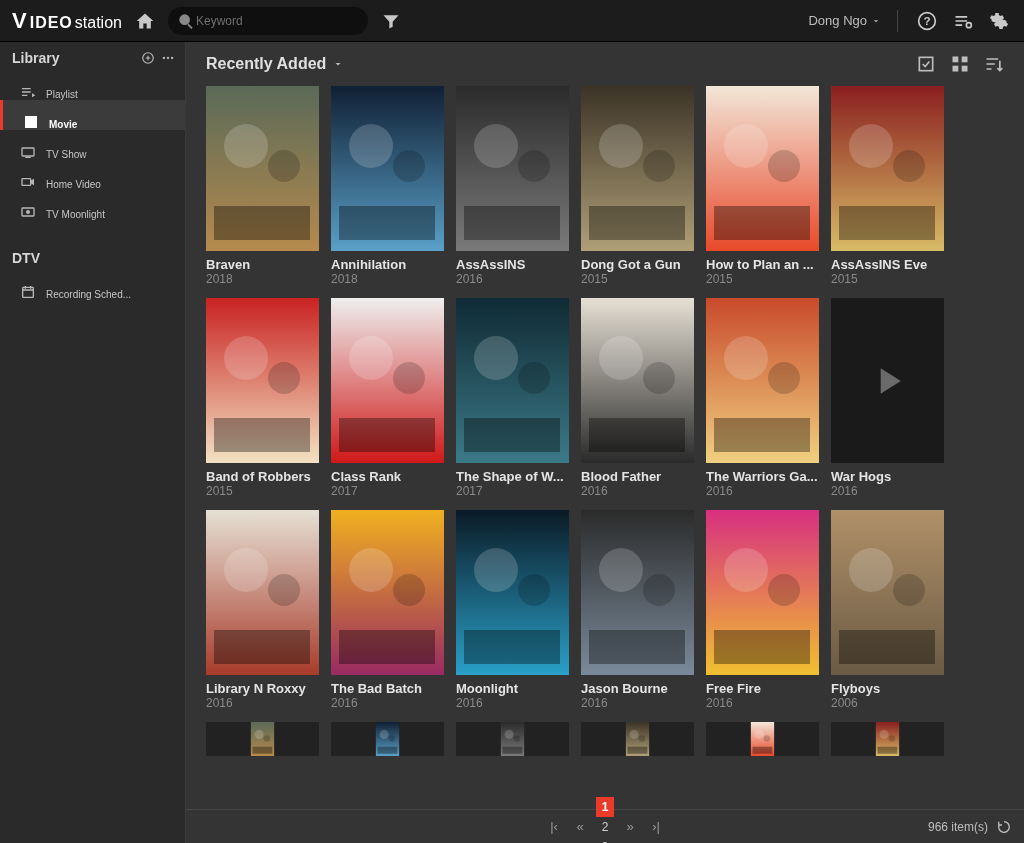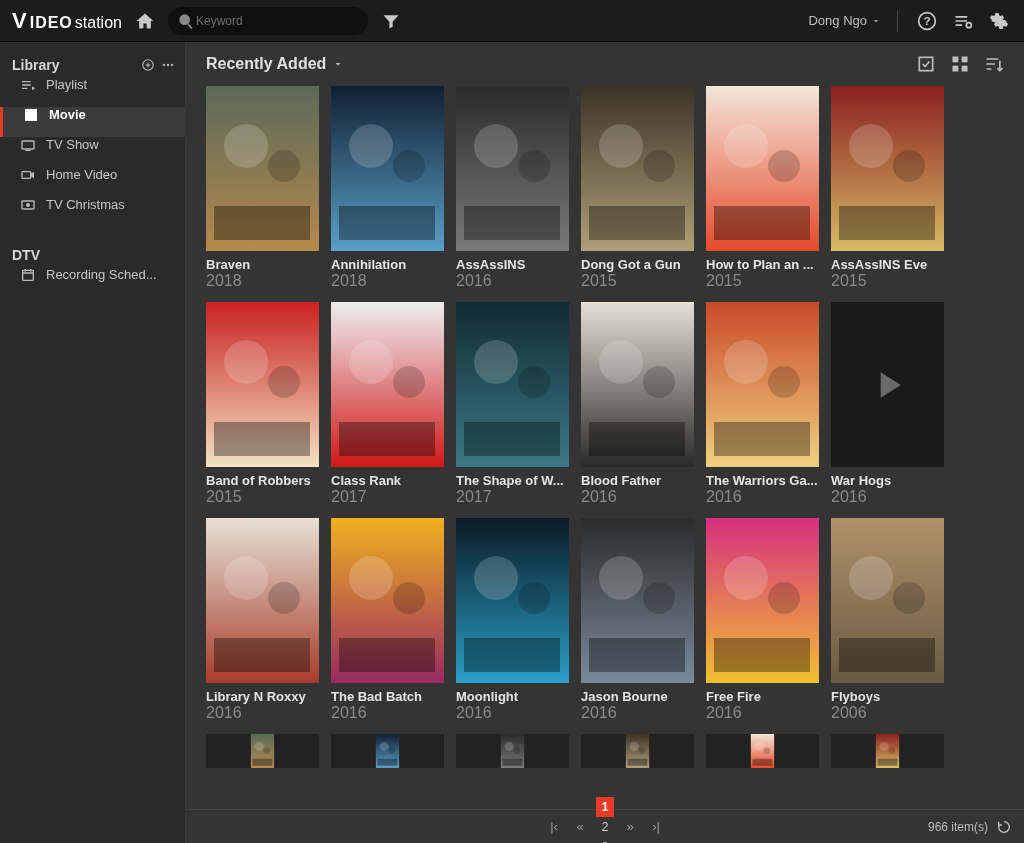--- a/index.html
+++ b/index.html
@@ -51,29 +51,29 @@
 .sidebar {
   position:absolute;
   top:42px; left:0; bottom:0;
   width:186px;
   background:#2a2a2a;
   border-right:1px solid #3a3a3a;
 }
 .sb-header {
   display:flex; align-items:center; justify-content:space-between;
   padding: 8px 10px 4px 12px;
-  color:#d6d6d6; font-size:14px; font-weight:700;margin-top:7px;
+  color:#d6d6d6; font-size:14px; font-weight:700;
 }
 .sb-header .lbl { flex:1; }
 .sb-header svg { width:14px; height:14px; fill:#bbb; cursor:pointer; }
 .sb-list { list-style:none; }
 .sb-item {
-  display:flex; align-items:flex-start; gap:10px;
+  display:flex; align-items:flex-end; gap:10px;
   height:30px; padding:0 12px 0 20px;
-  font-size:13px; color:#c6c6c6; cursor:pointer;
+  font-size:10px; color:#c6c6c6; cursor:pointer;
   white-space:nowrap; overflow:hidden; text-overflow:ellipsis;
 }
 .sb-item svg { width:16px; height:16px; fill:#b7b7b7; flex:0 0 16px; }
 .sb-item.active {
   background:#3b3b3b;
   border-left:3px solid #ea3b2a;
   color:#fff; font-weight:700;
 }
 .sb-item.active svg { fill:#fff; }
 
@@ -109,21 +109,21 @@
 }
 .poster svg { width:100%; height:100%; display:block; }
 .poster .play {
   position:absolute; top:50%; left:50%; transform:translate(-50%,-50%);
 }
 .poster .play svg{ width:44px; height:44px; fill:#6a6a6a; }
 .card-title {
   margin-top:6px; font-size:13px; font-weight:700; color:#e4e4e4;
   white-space:nowrap; overflow:hidden; text-overflow:ellipsis;
 }
-.card-year { font-size:16px; color:#8a8a8a; }
+.card-year { font-size:12px; color:#8a8a8a; }
 
 
 .grid.partial .poster { height:34px; }
 
 
 .footer {
   height:34px;
   border-top:1px solid #464646;
   display:flex; align-items:center; justify-content:center;
   position:relative;
@@ -229,25 +229,25 @@
           <rect x="3" y="7" width="13" height="10" rx="1" fill="none" stroke="#b7b7b7" stroke-width="2"></rect>
           <path d="M16 10l5-3v10l-5-3z" fill="#b7b7b7"></path>
         </svg>
       <span>Home Video</span>
     </li>
     <li class="sb-item">
       <svg viewBox="0 0 24 24">
           <rect x="3" y="6" width="18" height="12" rx="1" fill="none" stroke="#b7b7b7" stroke-width="2"></rect>
           <circle cx="12" cy="12" r="3" fill="#b7b7b7"></circle>
         </svg>
-      <span>TV Christmas</span>
+      <span>TV Moonlight</span>
     </li>
   </ul>
 
-  <div class="sb-header" style="margin-top:12px">
+  <div class="sb-header" style="margin-top:22px">
     <span class="lbl">DTV</span>
   </div>
   <ul class="sb-list">
     <li class="sb-item">
       <svg viewBox="0 0 24 24">
           <rect x="4" y="5" width="16" height="15" rx="1" fill="none" stroke="#b7b7b7" stroke-width="2"></rect>
           <path d="M4 9h16M8 3v4M16 3v4" stroke="#b7b7b7" stroke-width="2"></path>
         </svg>
       <span>Recording Sched...</span>
     </li>

